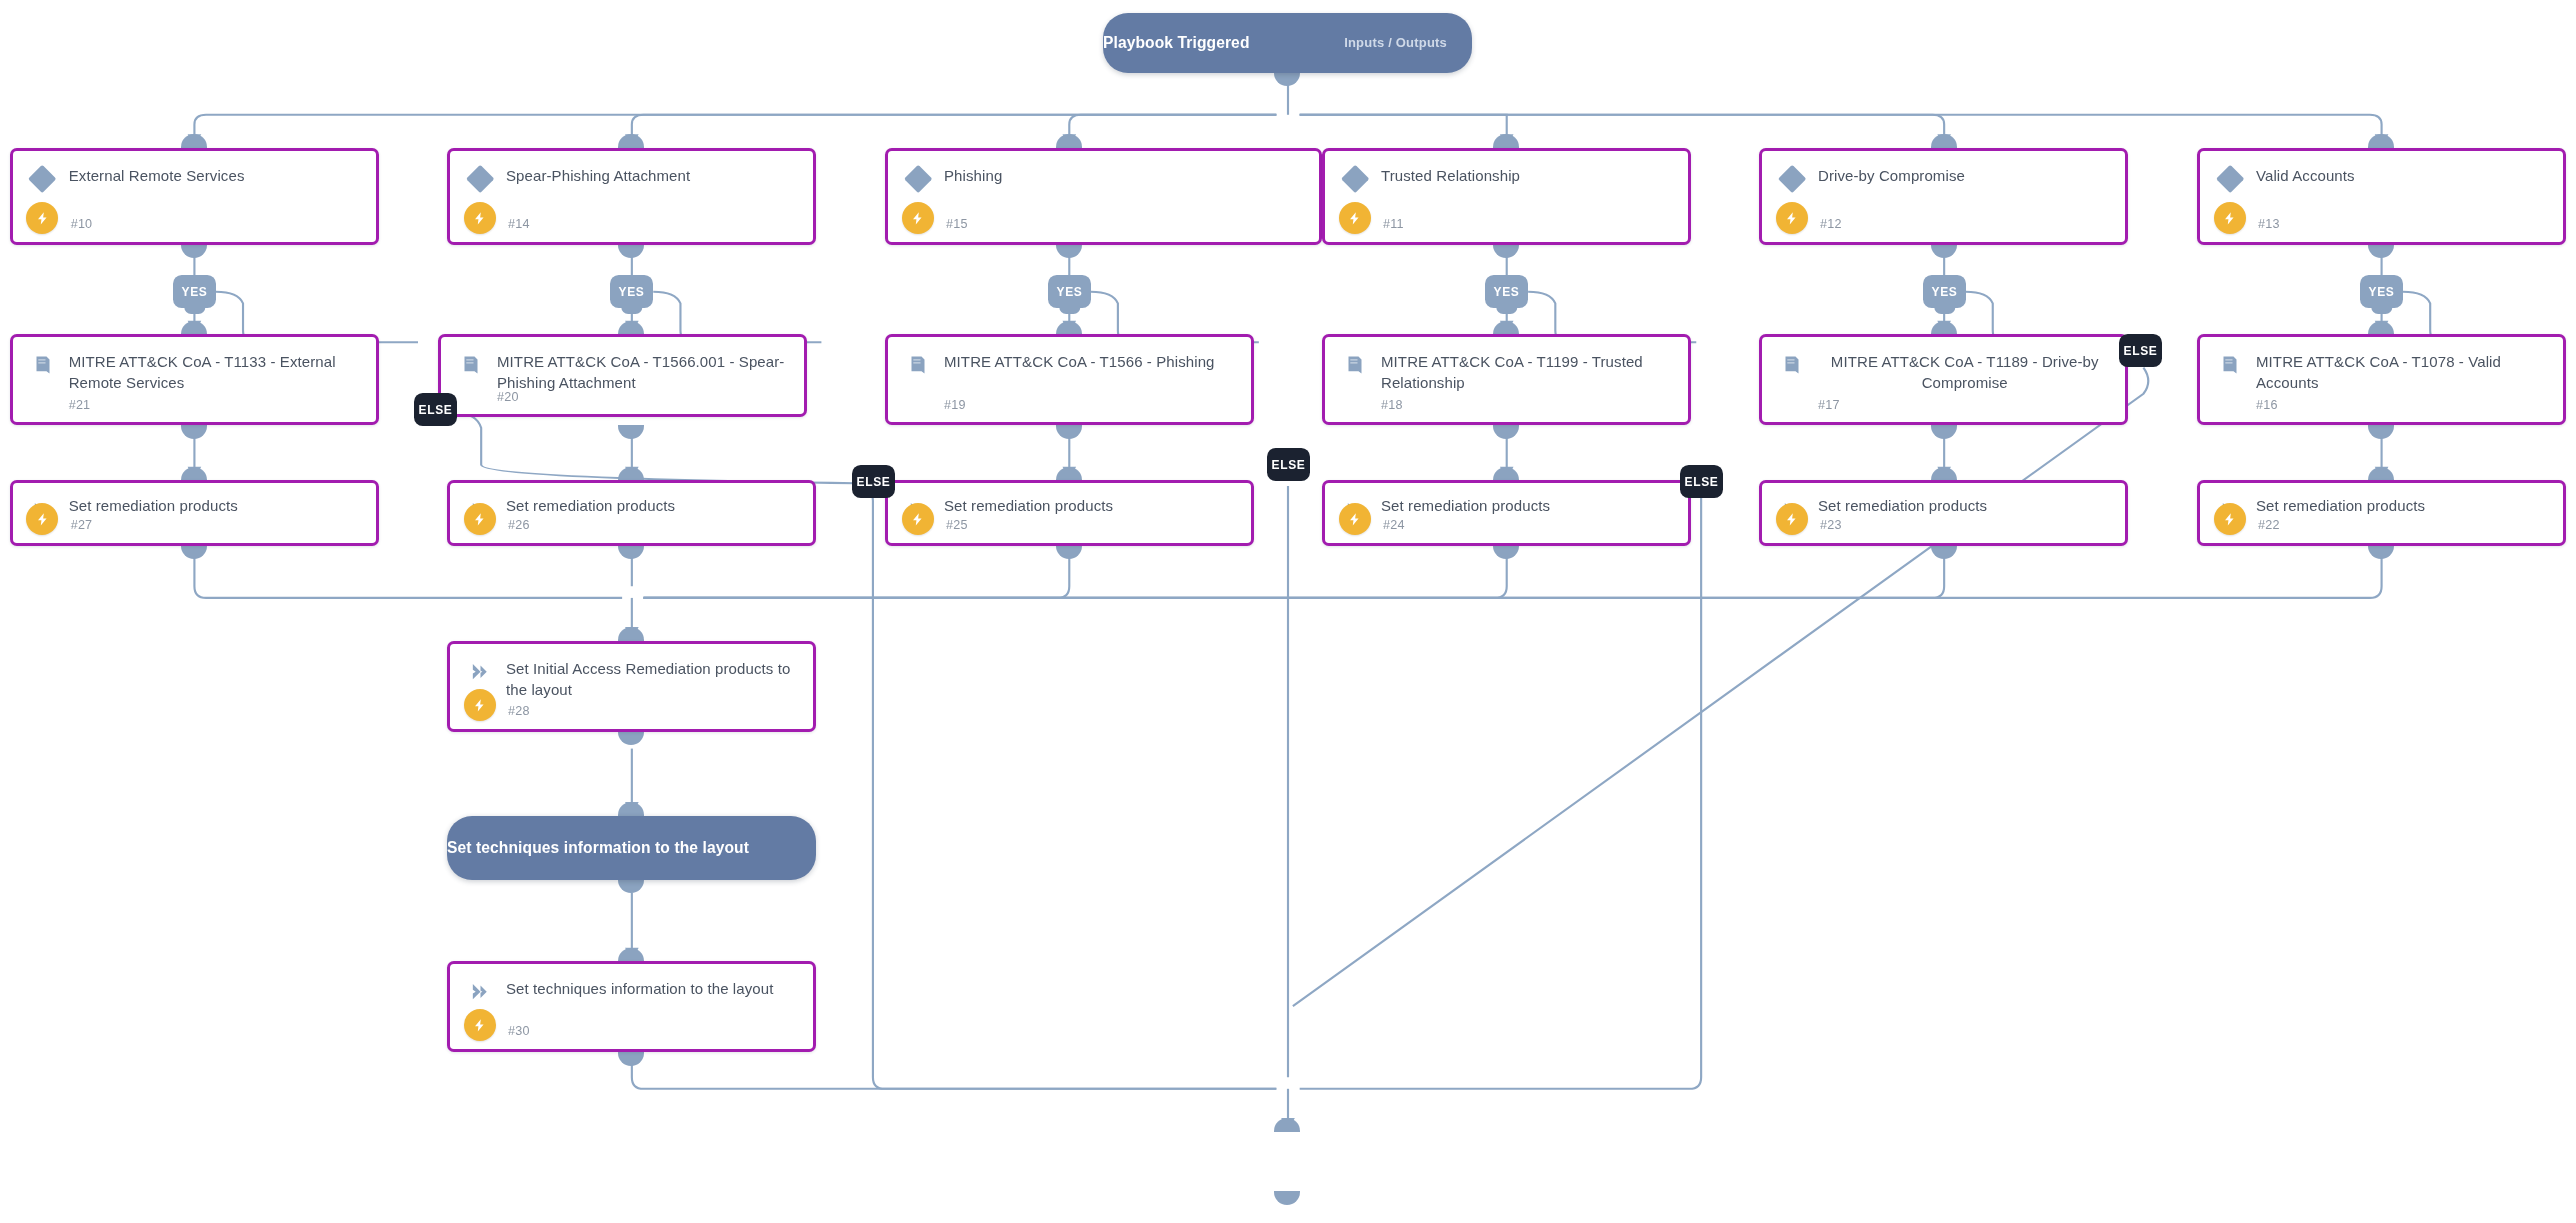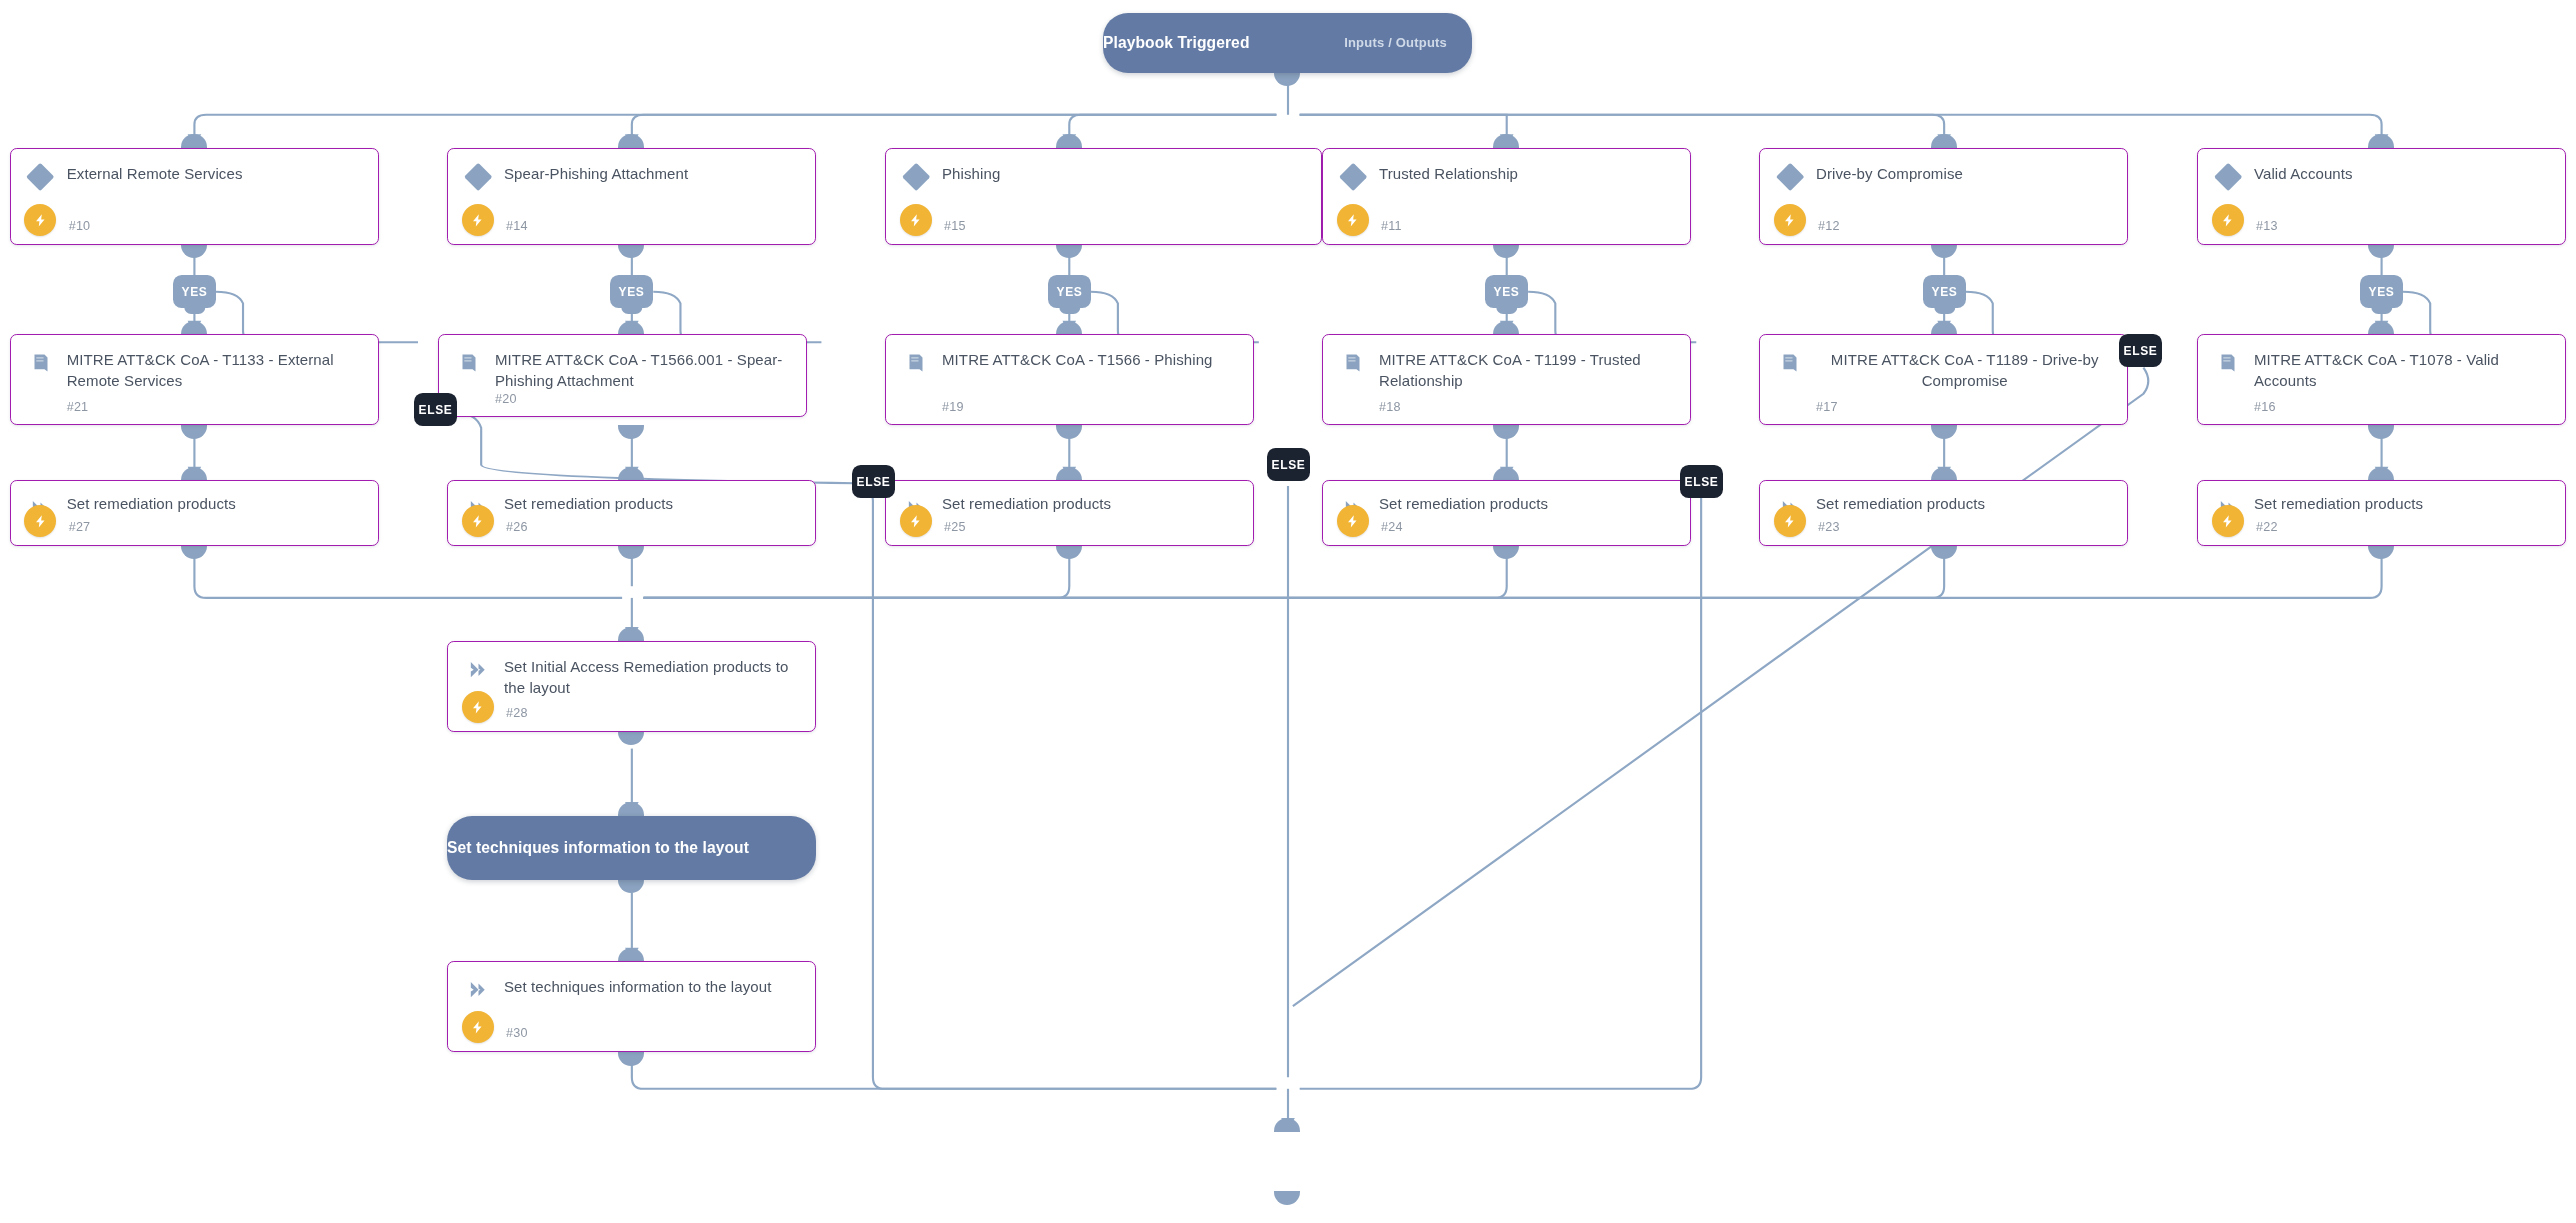--- a/index.html
+++ b/index.html
@@ -12,21 +12,21 @@
   #canvas { position: relative; width: 2576px; height: 1224px; }
 
   svg.wires { position: absolute; inset: 0; width: 2576px; height: 1224px; pointer-events: none; }
   svg.wires path { fill: none; stroke: #8ea7c4; stroke-width: 2.2; }
   svg.wires polygon.arrow { fill: #8ea7c4; stroke: none; }
 
   
   .node {
     position: absolute;
     background: #ffffff;
-    border: 1px solid #a21caf;
+    border: 3px solid #a21caf;
     border-radius: 6.8px;
     box-shadow: 0 1px 2.9px rgba(40,55,75,.13);
     z-index: 3;
   }
   .node-icon {
     position: absolute; left: 17.5px; top: 15.6px;
     width: 25px; height: 25px;
     display: flex; align-items: center; justify-content: center;
   }
   .node-title {

